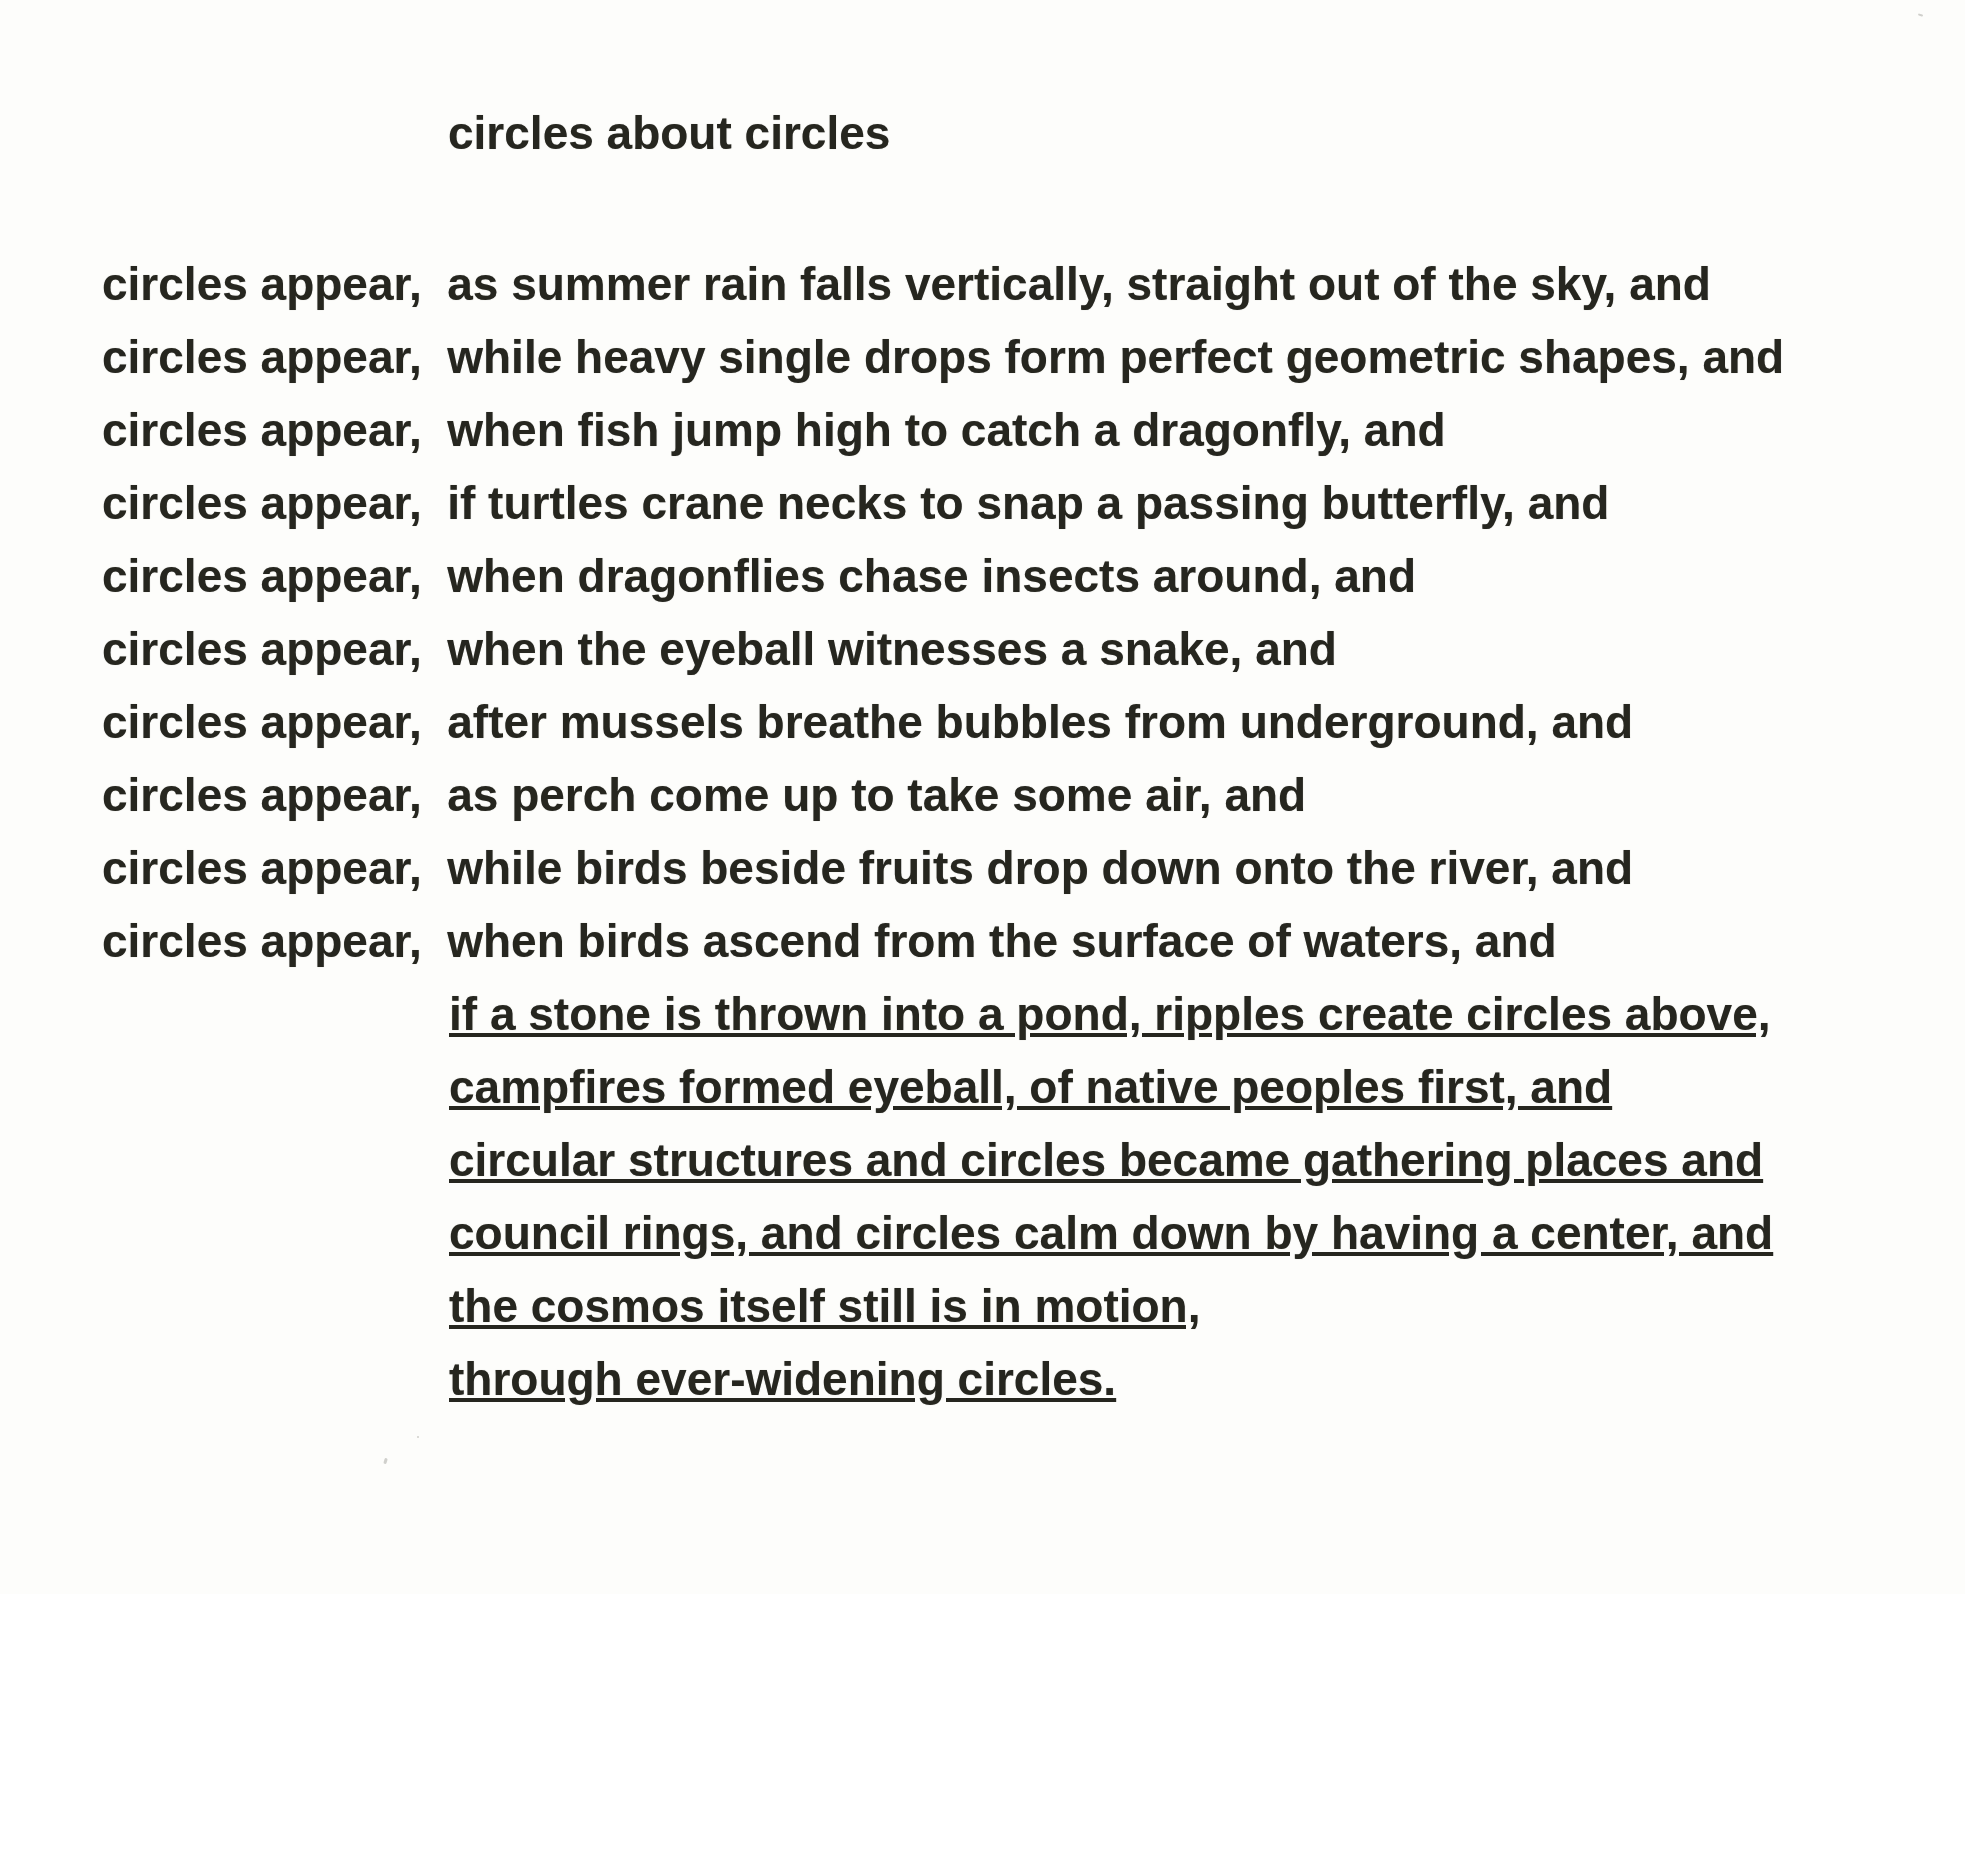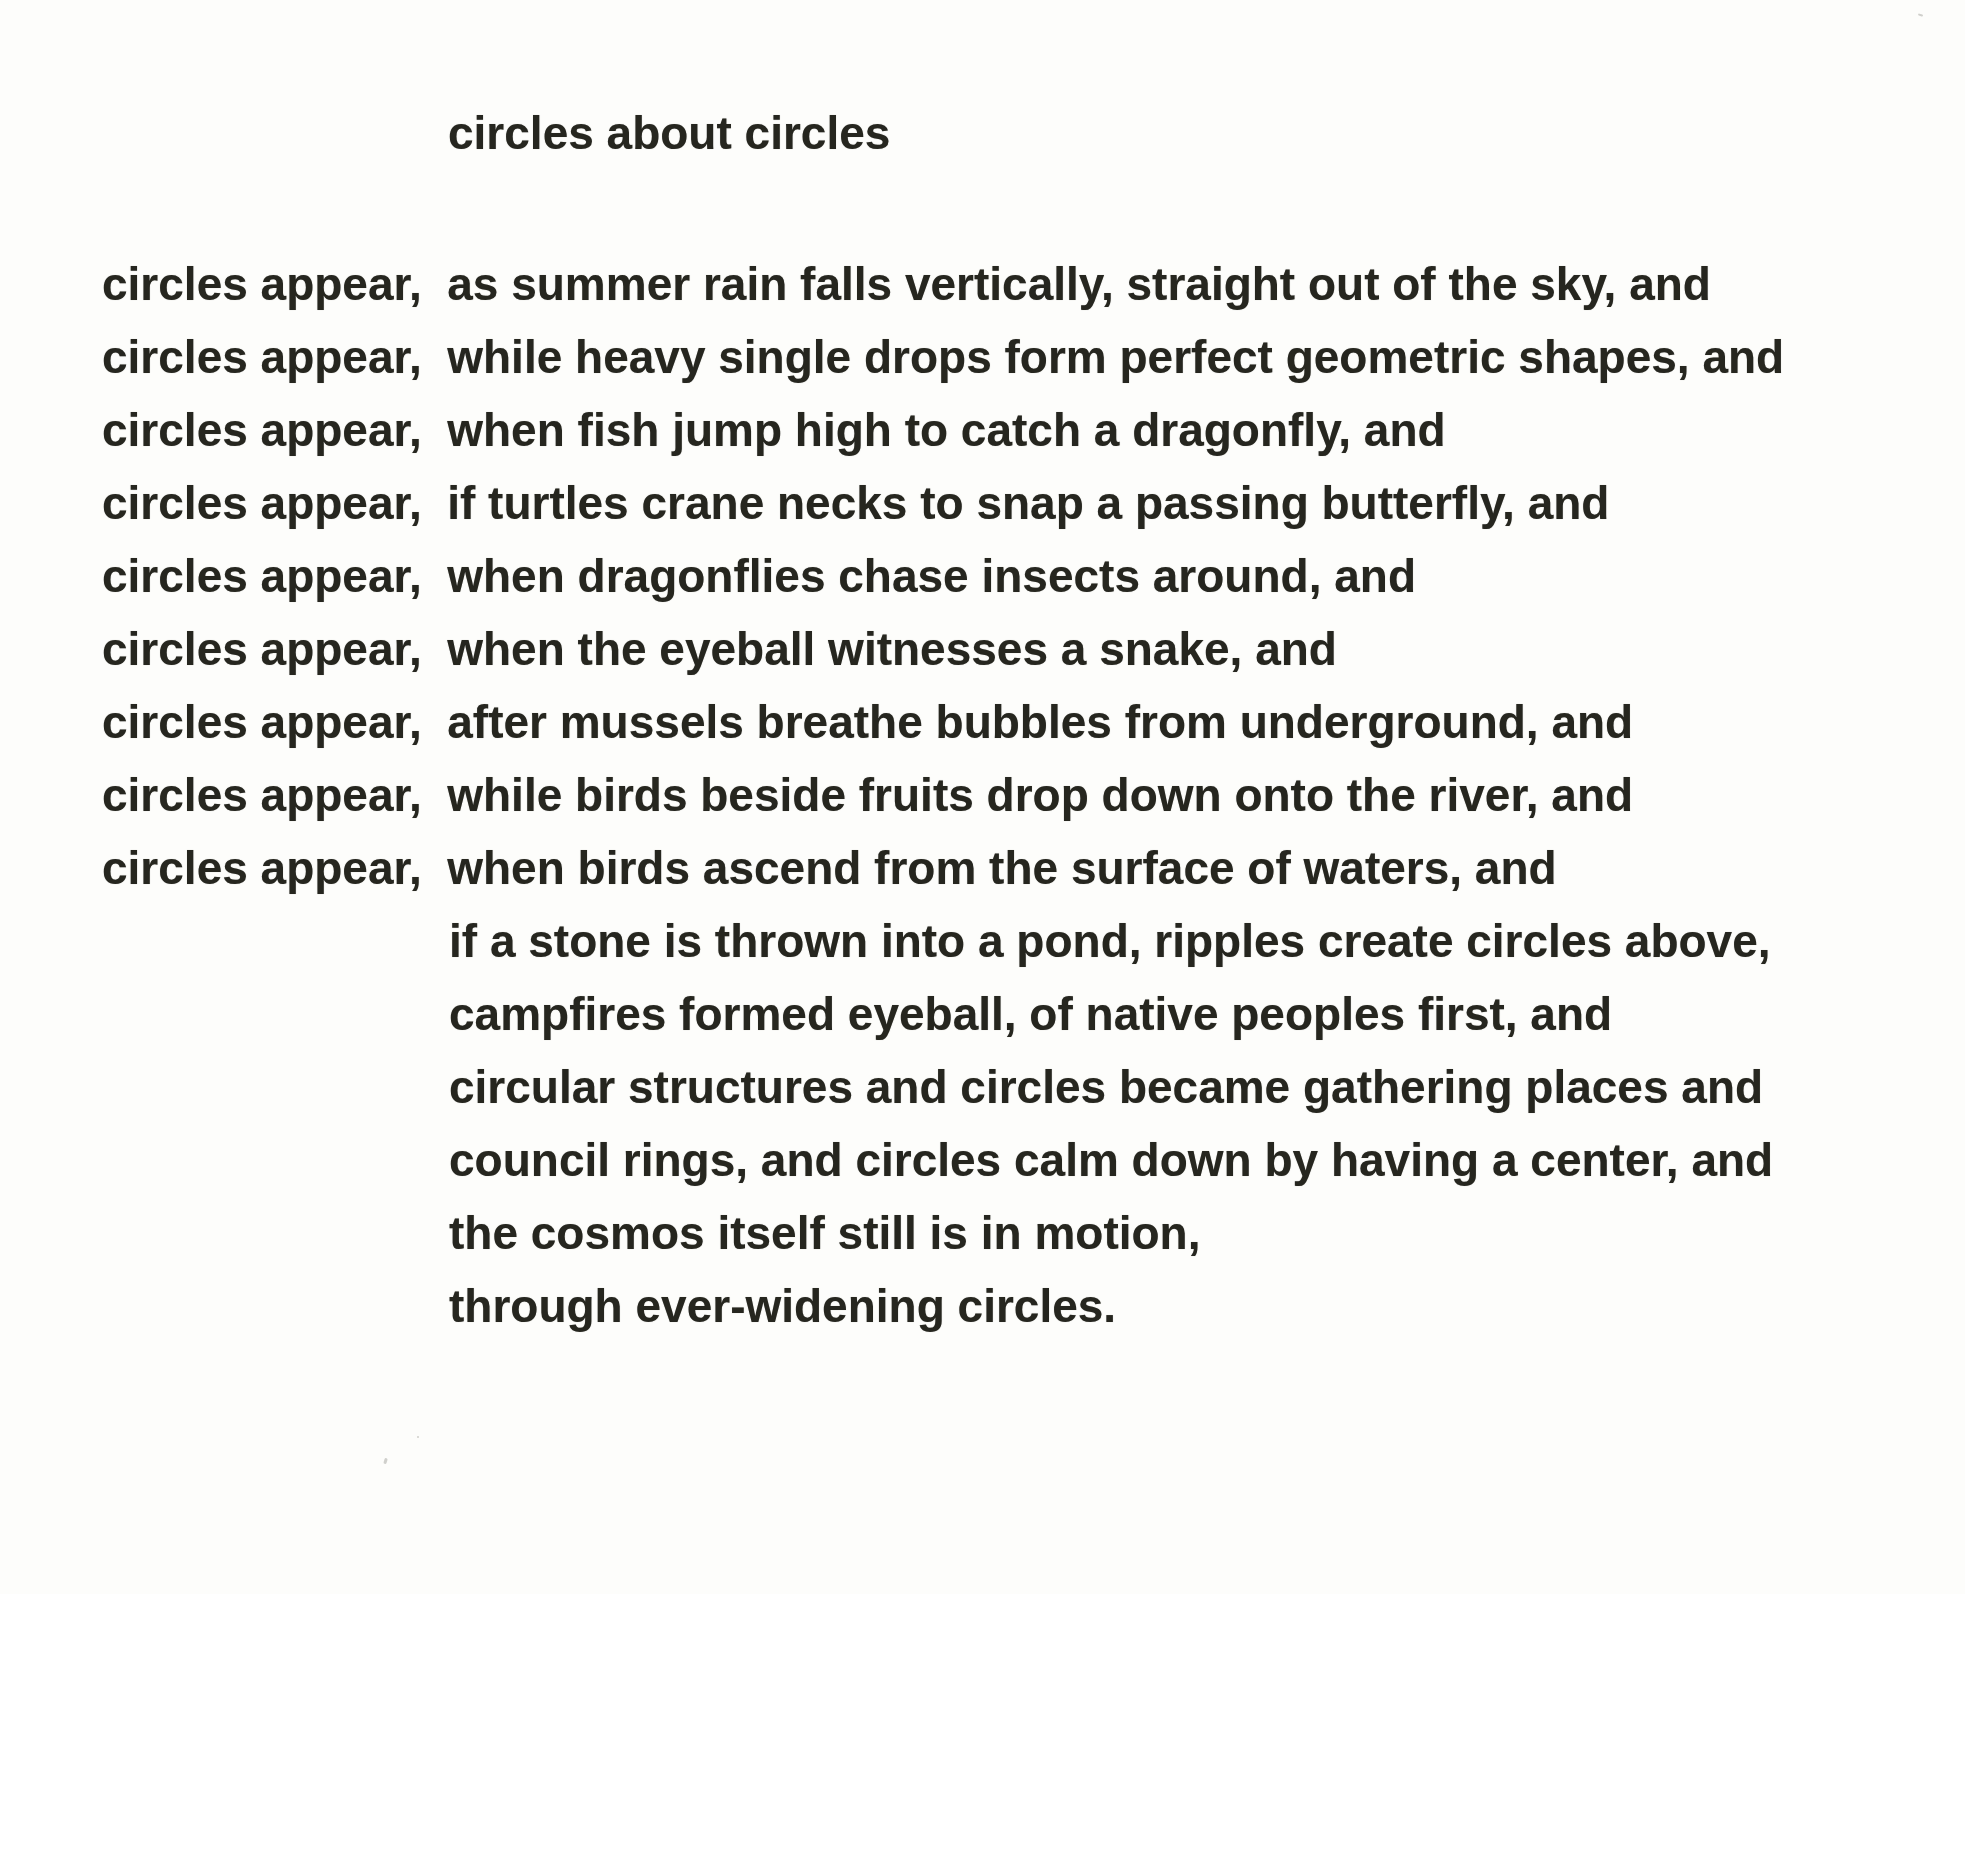--- a/index.html
+++ b/index.html
@@ -32,20 +32,21 @@
     right: 31px;
   }
   .line {
     font-size: 46px;
     line-height: 73px;
     white-space: pre;
     text-shadow: 0 0 0.9px rgba(38,38,31,0.35);
   }
   .line.indent {
     margin-left: 347px;
+    text-decoration: underline;
   }
   .tx {
     white-space: pre;
   }
   .signature {
     position: absolute;
     left: 428px;
     top: 1631px;
     font-size: 46px;
     line-height: 73px;
@@ -73,20 +74,21 @@
   <div class="title">circles about circles</div>
 
   <div class="poem-body">
       <div class="line"><span class="tx">circles appear,  as summer rain falls vertically, straight out of the sky, and</span></div>
       <div class="line"><span class="tx">circles appear,  while heavy single drops form perfect geometric shapes, and</span></div>
       <div class="line"><span class="tx">circles appear,  when fish jump high to catch a dragonfly, and</span></div>
       <div class="line"><span class="tx">circles appear,  if turtles crane necks to snap a passing butterfly, and</span></div>
       <div class="line"><span class="tx">circles appear,  when dragonflies chase insects around, and</span></div>
       <div class="line"><span class="tx">circles appear,  when the eyeball witnesses a snake, and</span></div>
       <div class="line"><span class="tx">circles appear,  after mussels breathe bubbles from underground, and</span></div>
+      <div class="line"><span class="tx">circles appear,  as perch come up to take some air, and</span></div>
       <div class="line"><span class="tx">circles appear,  while birds beside fruits drop down onto the river, and</span></div>
       <div class="line"><span class="tx">circles appear,  when birds ascend from the surface of waters, and</span></div>
       <div class="line indent"><span class="tx">if a stone is thrown into a pond, ripples create circles above,</span></div>
       <div class="line indent"><span class="tx">campfires formed eyeball, of native peoples first, and</span></div>
       <div class="line indent"><span class="tx">circular structures and circles became gathering places and</span></div>
       <div class="line indent"><span class="tx">council rings, and circles calm down by having a center, and</span></div>
       <div class="line indent"><span class="tx">the cosmos itself still is in motion,</span></div>
       <div class="line indent"><span class="tx">through ever-widening circles.</span></div>
     </div>
 

